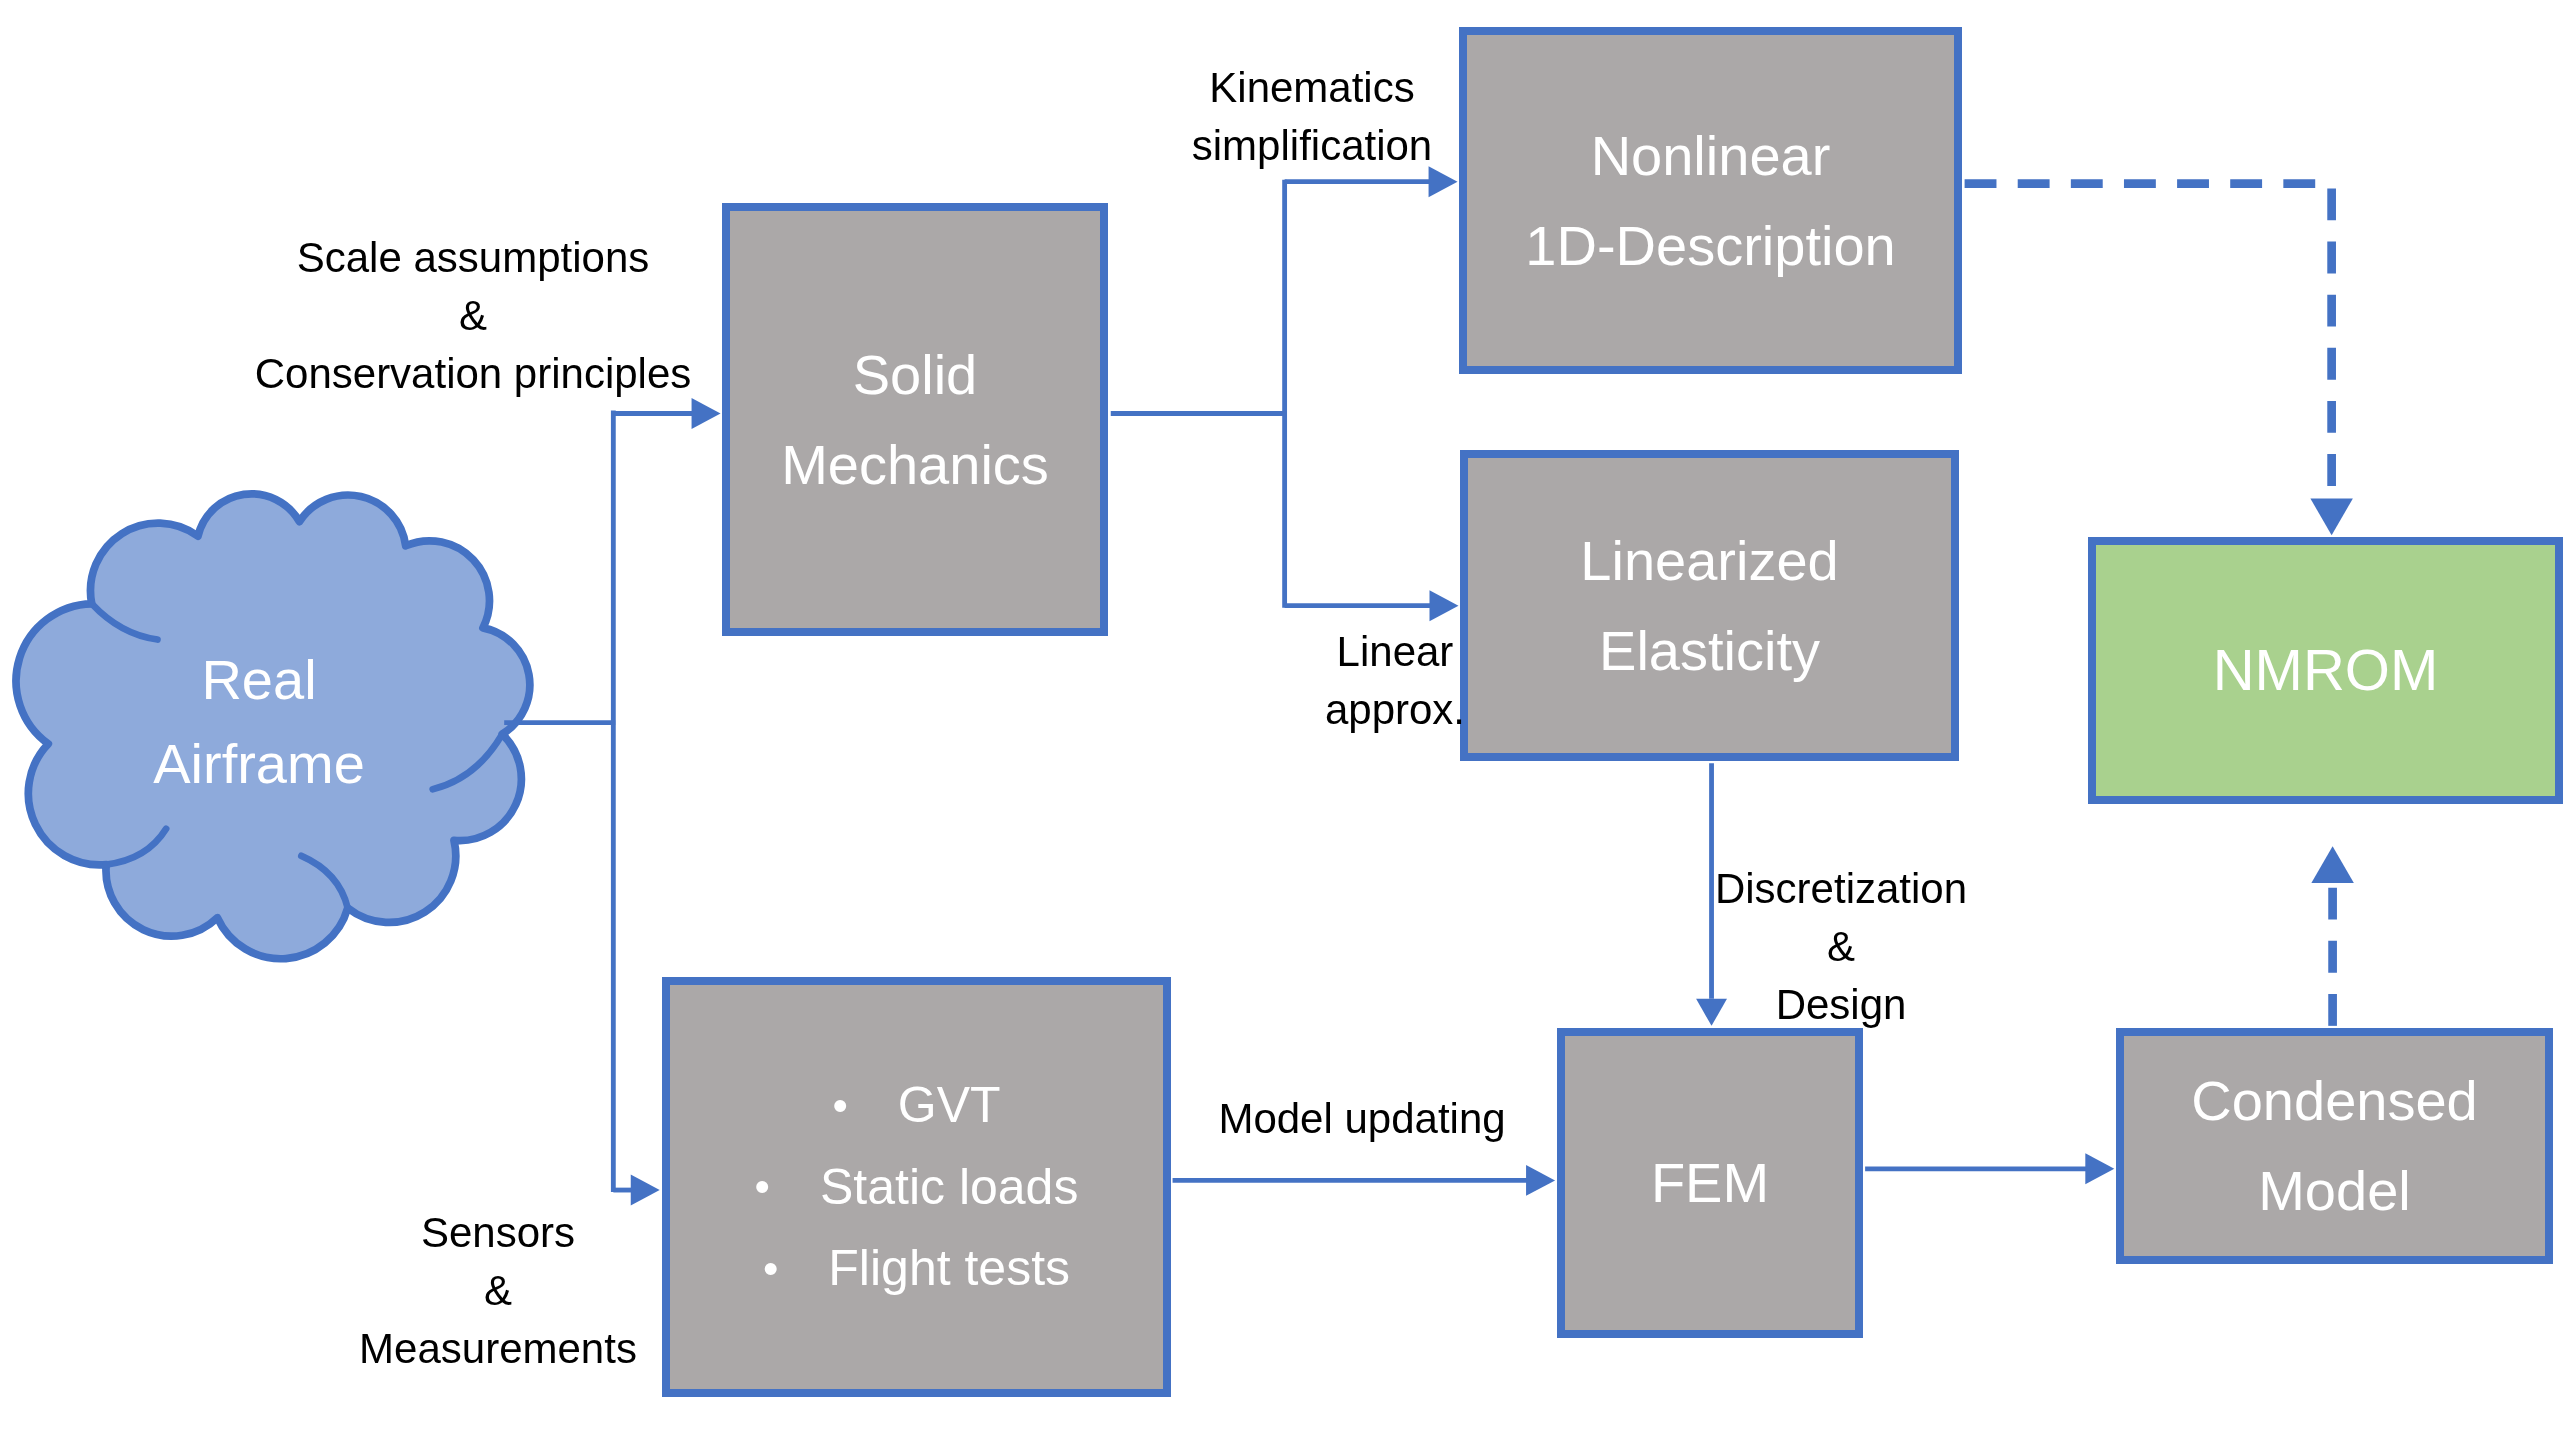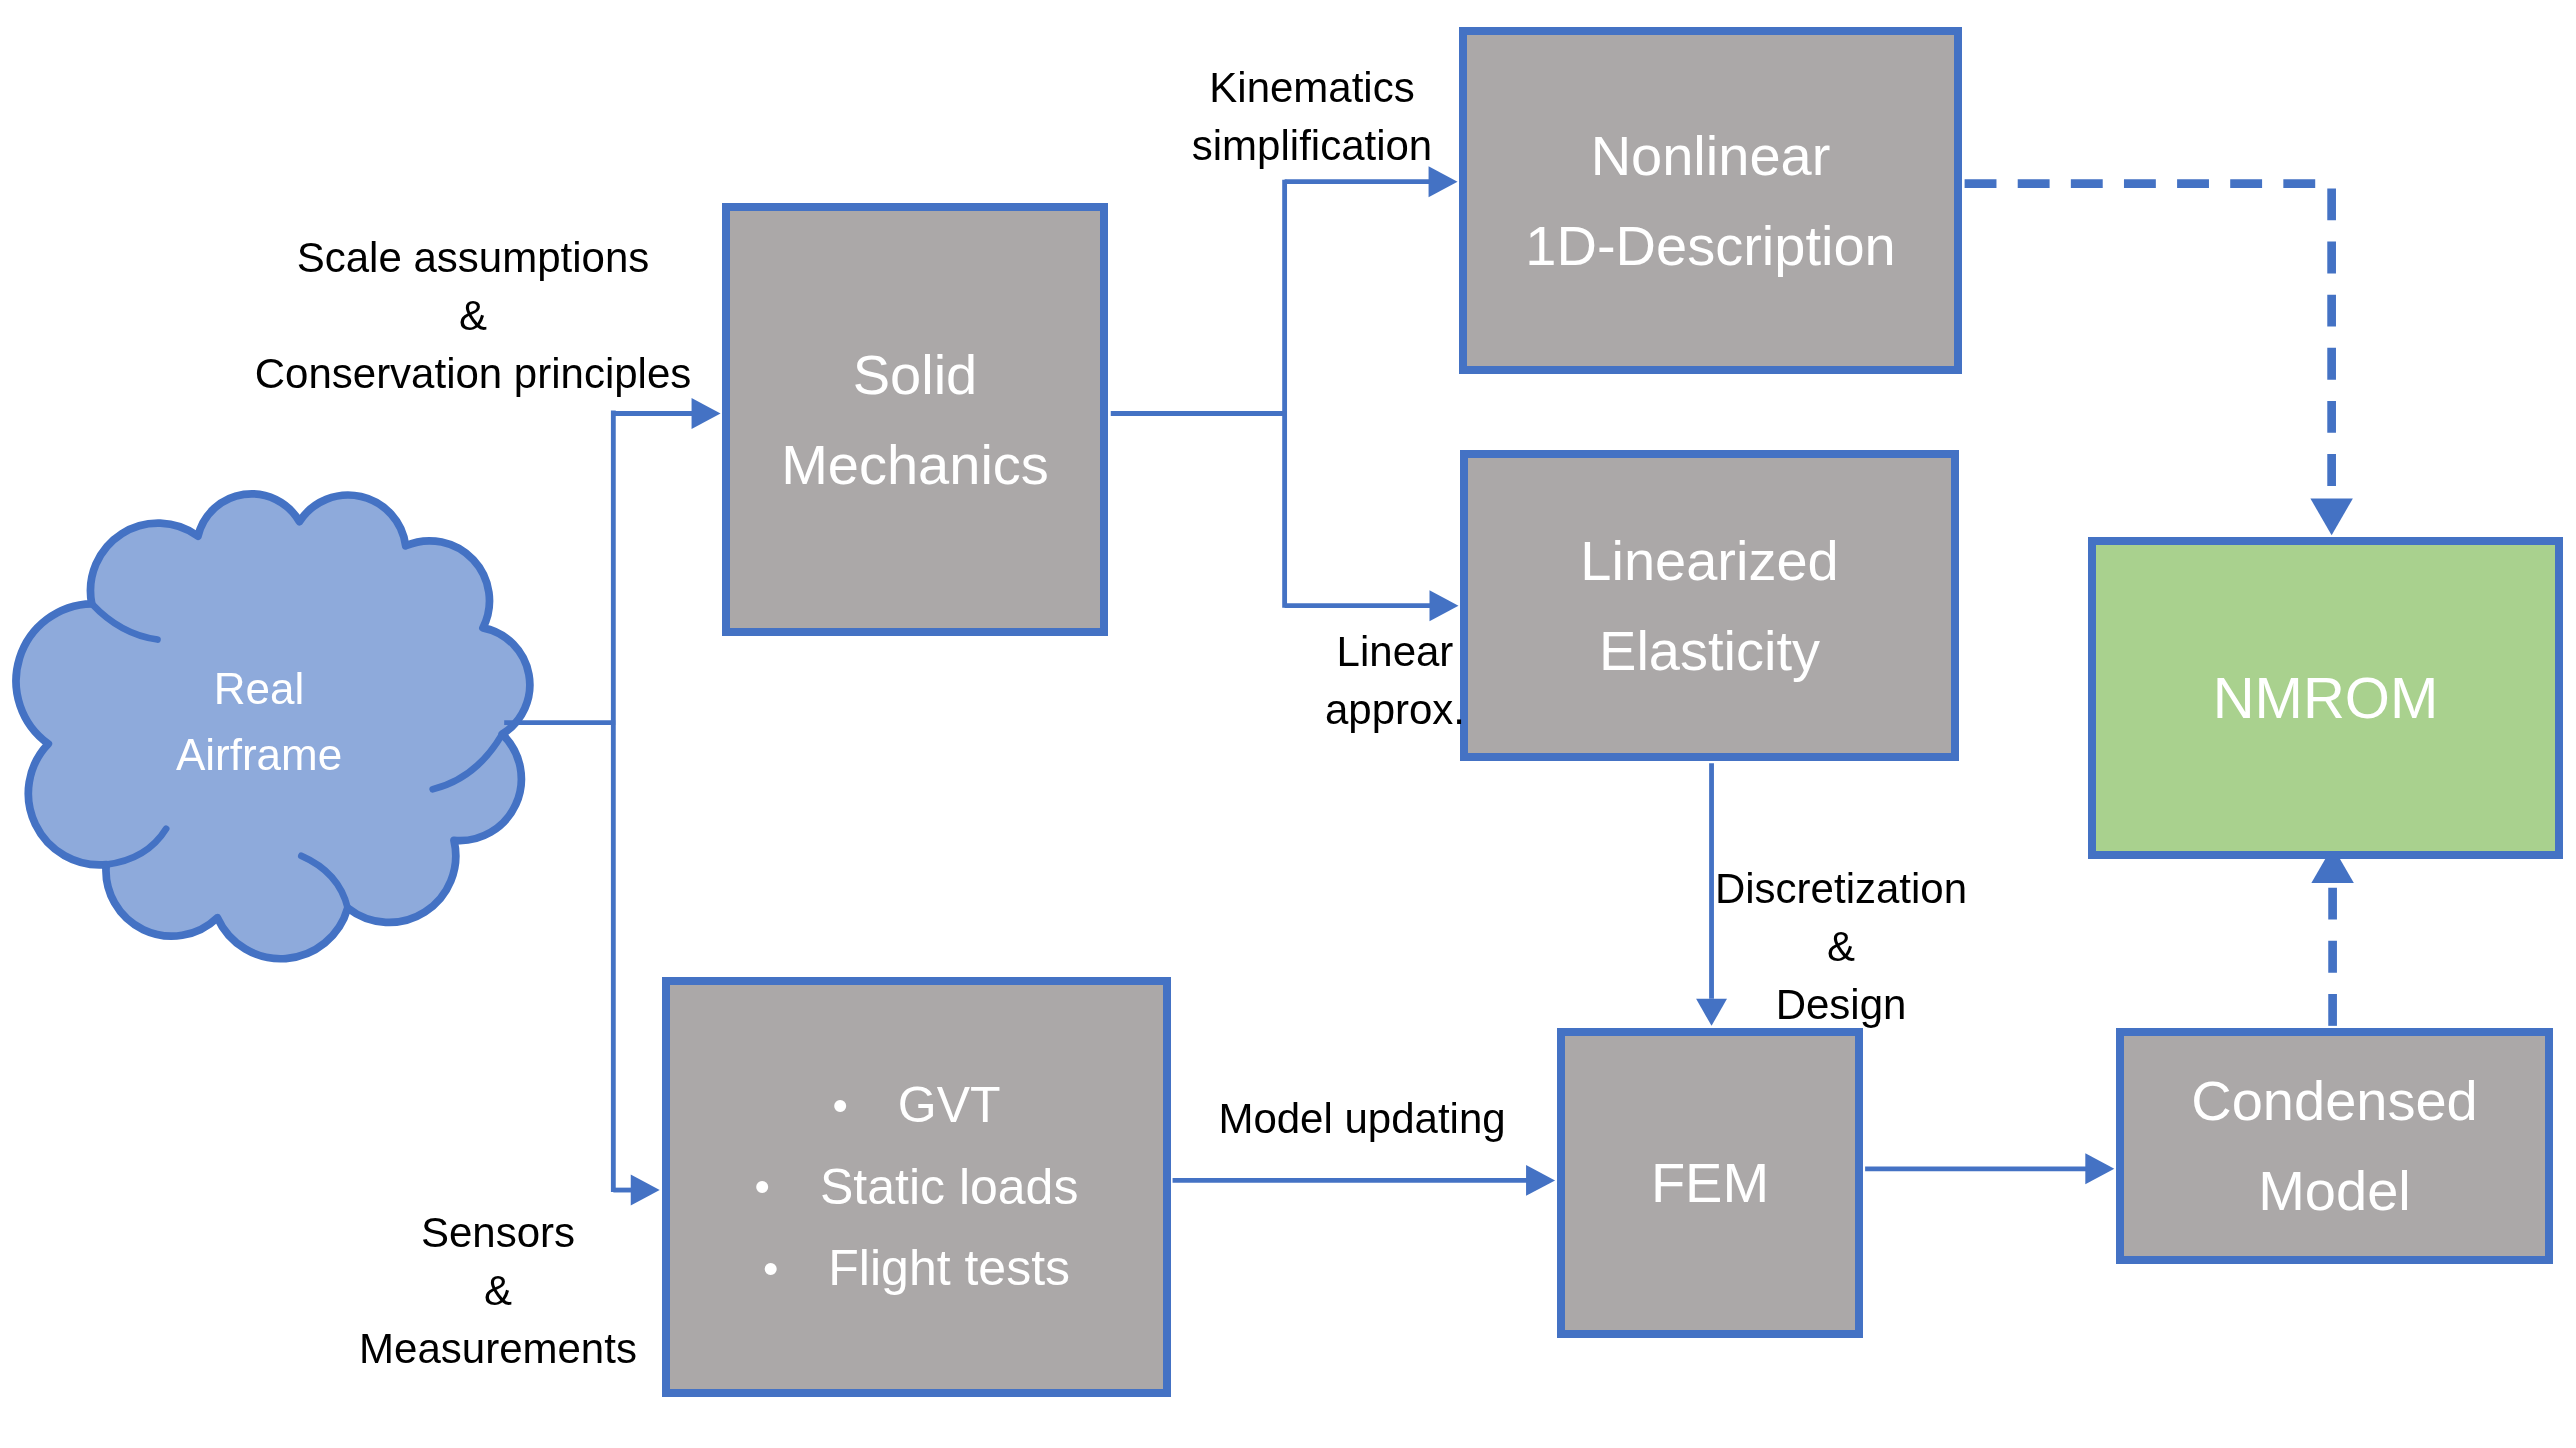--- a/index.html
+++ b/index.html
@@ -36,41 +36,41 @@
     text-align: center;
     font-size: 56px;
     line-height: 1.6;
     white-space: pre-line;
   }
   .node.green { background: var(--nmrom-fill); font-size: 58px; }
 
   #box-solid-mechanics   { left: 722px;  top: 203px;  width: 386px; height: 433px; }
   #box-nonlinear         { left: 1459px; top: 27px;   width: 503px; height: 347px; }
   #box-linearized        { left: 1460px; top: 450px;  width: 499px; height: 311px; }
-  #box-nmrom             { left: 2088px; top: 537px;  width: 475px; height: 322px; }
+  #box-nmrom             { left: 2088px; top: 537px;  width: 475px; height: 267px; }
   #box-tests             { left: 662px;  top: 977px; width: 509px; height: 420px; }
   #box-fem               { left: 1557px; top: 1028px; width: 306px; height: 310px; }
   #box-condensed         { left: 2116px; top: 1028px; width: 437px; height: 236px; }
 
   .bullet-list {
     display: flex;
     flex-direction: column;
     gap: 29px;
     font-size: 50px;
     line-height: 1.05;
   }
   .bullet-row { display: flex; align-items: center; justify-content: center; }
   .bullet-dot { font-size: 44px; margin-right: 50px; line-height: 1; }
 
   .cloud-label {
     position: absolute;
     left: 259px; top: 722px;
     transform: translate(-50%, -50%);
     color: var(--box-text);
-    font-size: 44px;
+    font-size: 56px;
     line-height: 1.5;
     text-align: center;
     white-space: pre-line;
   }
 
   .lbl {
     position: absolute;
     transform: translate(-50%, -50%);
     color: var(--label-text);
     font-size: 42px;

